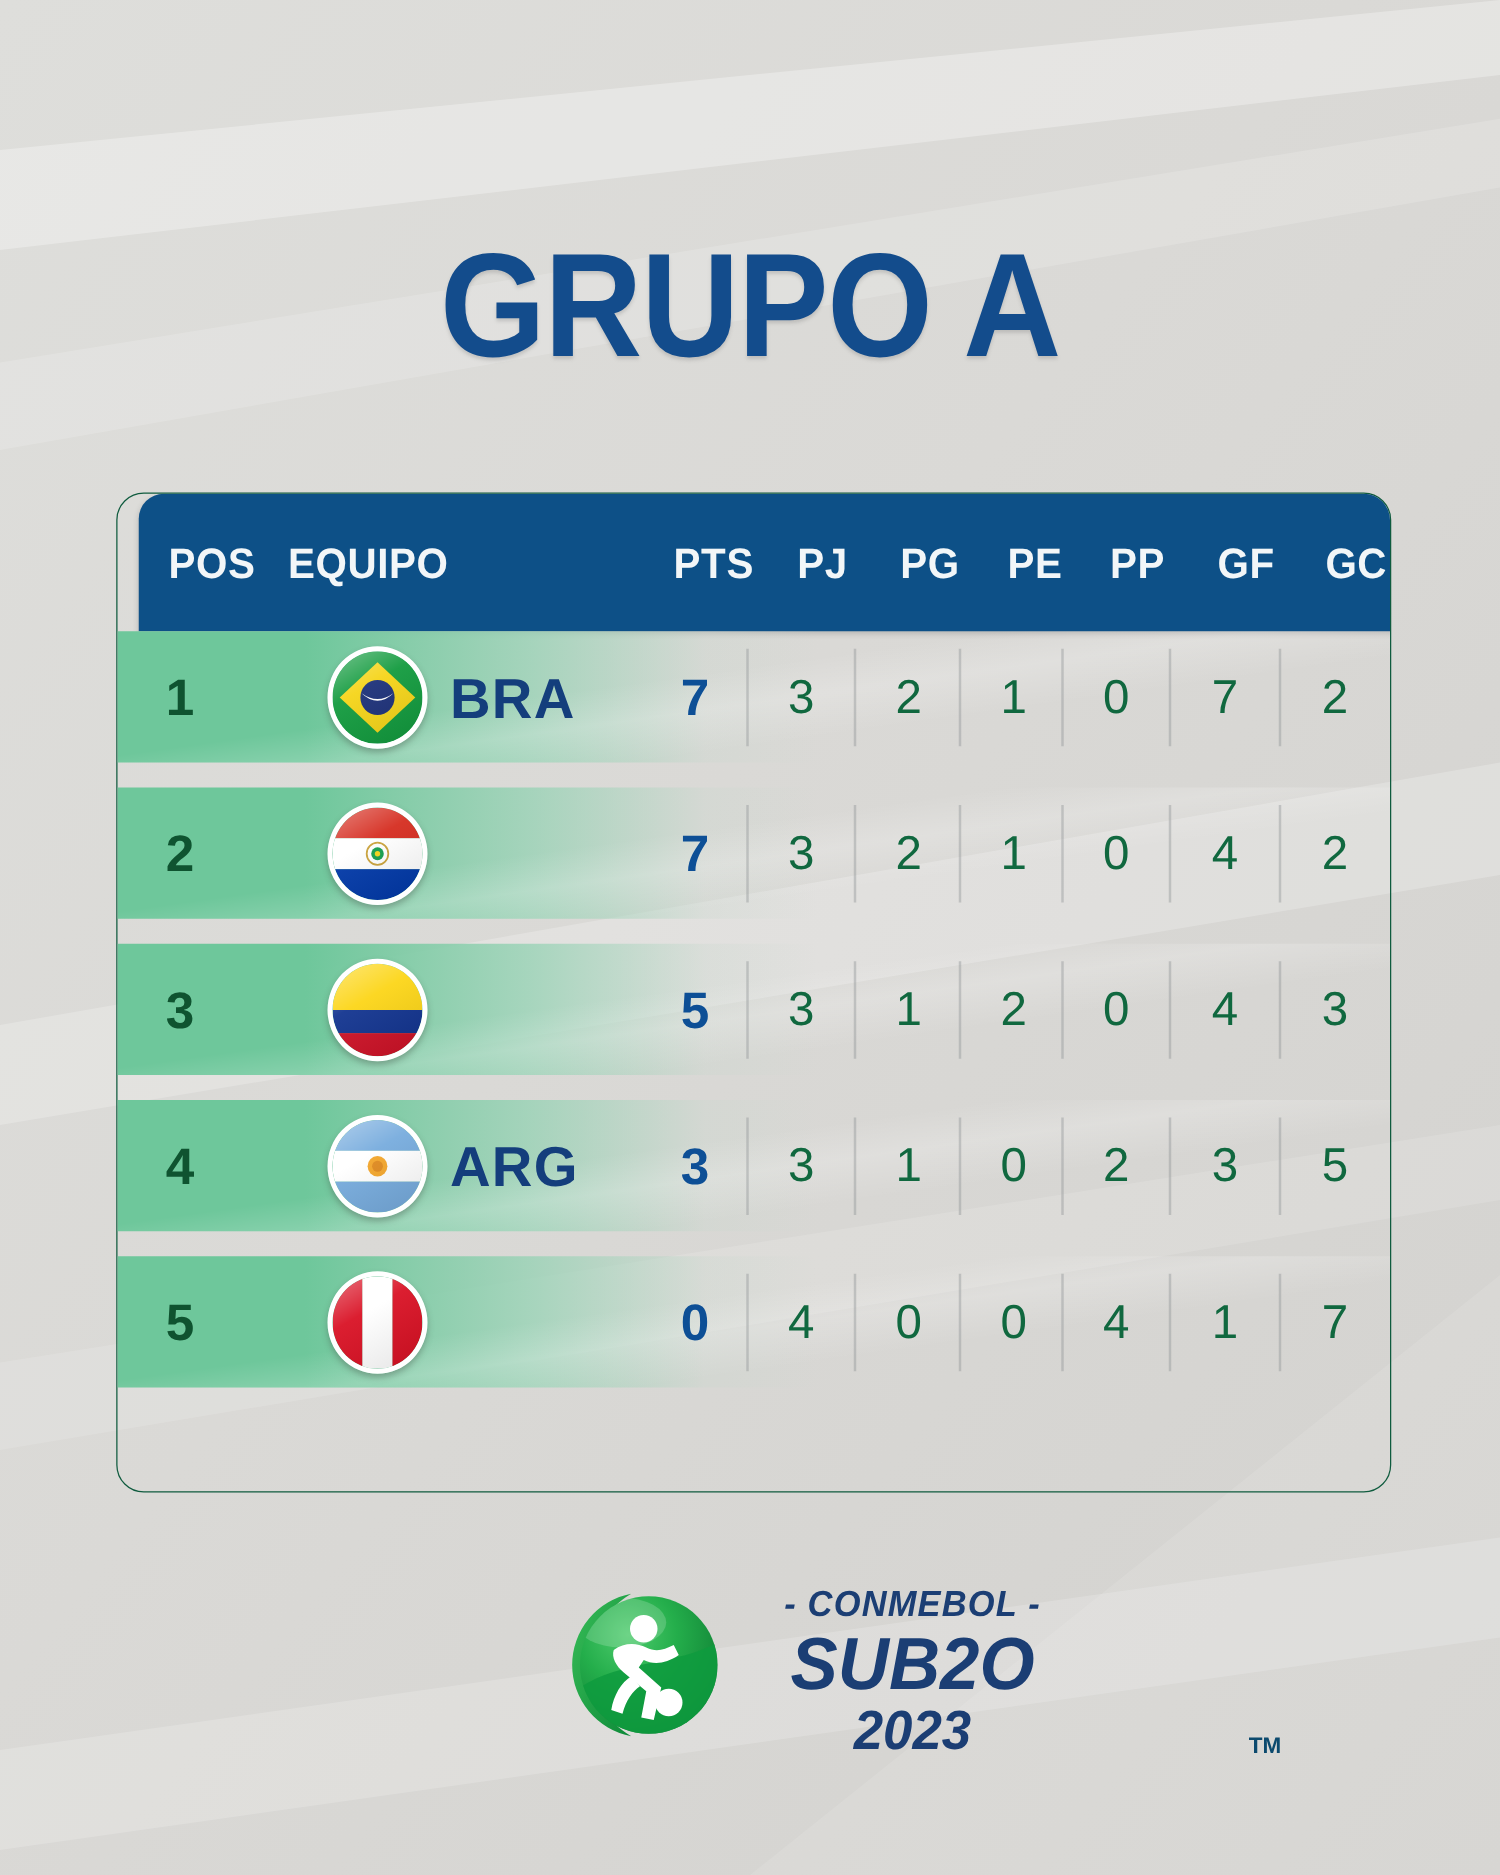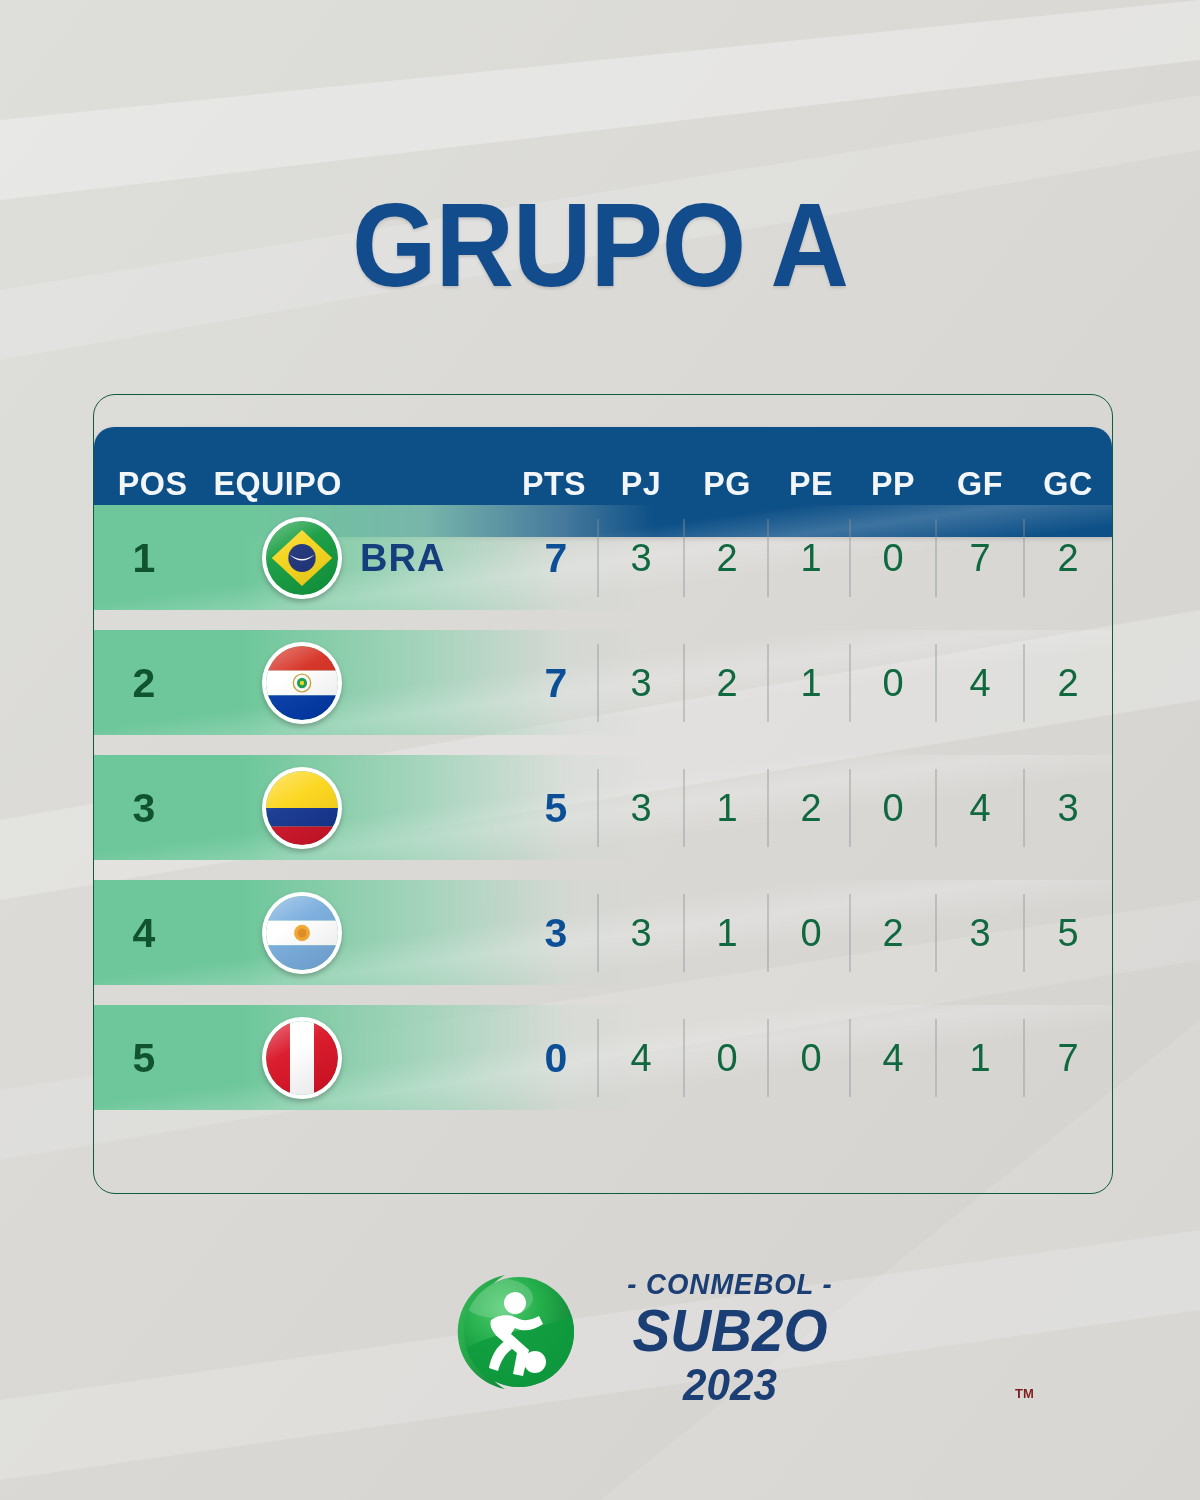--- a/index.html
+++ b/index.html
@@ -29,25 +29,24 @@
   
   .card{
     position:absolute;left:93px;top:394px;width:1020px;height:800px;
     border:1.5px solid #0f5b3e;
     border-radius:22px;
     box-sizing:border-box;
     overflow:hidden;
     background:transparent;
   }
   .thead{
-    position:absolute;left:0;top:0;width:100%;height:110px;
+    position:absolute;left:17px;top:0;width:100%;height:110px;
     background:#0d5087;
     border-radius:20px 20px 0 0;
     box-shadow:0 2px 4px rgba(90,90,90,.25);
-    margin-top:32px;
   }
   .thead .cell{
     position:absolute;top:0;height:110px;line-height:112px;
     color:#f2f6f8;font-size:34px;font-weight:bold;letter-spacing:.5px;
     transform:scaleX(0.95);
     white-space:nowrap;
   }
   .th-pos{left:22px;}
   .th-equipo{left:116px;}
   .th-stat{width:110px;text-align:center;}
@@ -83,21 +82,21 @@
     overflow:hidden;
     box-shadow:0 3px 5px rgba(60,70,60,.35);
   }
   .flag .inner{position:absolute;inset:0;border-radius:50%;overflow:hidden;}
   .flag .gloss{
     position:absolute;inset:0;border-radius:50%;
     background:linear-gradient(150deg, rgba(255,255,255,.42) 0%, rgba(255,255,255,.06) 38%, rgba(0,0,0,.10) 100%);
   }
   .team{
     position:absolute;left:266px;top:0;height:105px;line-height:107px;
-    font-size:38px;font-weight:bold;color:#143e7c;letter-spacing:1px;
+    font-size:45px;font-weight:bold;color:#143e7c;letter-spacing:1px;
   }
   .pts{
     position:absolute;left:412px;top:0;width:100px;height:105px;
     line-height:107px;text-align:center;
     font-size:41px;font-weight:bold;color:#0d4f96;
   }
   .stat{
     position:absolute;top:0;width:110px;height:105px;
     line-height:107px;text-align:center;
     font-size:38px;color:#10683f;font-weight:normal;
@@ -123,21 +122,21 @@
   }
   .lt-sub20{
     font-size:59px;font-weight:bold;line-height:.98;margin-top:2px;
     letter-spacing:0px;transform:scaleX(.96);
   }
   .lt-2023{
     font-size:44px;font-weight:bold;line-height:1;margin-top:2px;
     transform:scaleX(.96);
   }
   .tm{
-    position:absolute;left:568px;top:128px;font-size:13px;color:#7f1d1d;font-weight:bold;
+    position:absolute;left:552px;top:128px;font-size:18px;color:#0c4a6e;font-weight:bold;
   }
 </style>
 </head>
 <body>
 
 <svg id="bg" width="1200" height="1500" viewBox="0 0 1200 1500">
   <defs>
     <linearGradient id="bgg" x1="0" y1="0" x2="1" y2="1">
       <stop offset="0%" stop-color="#dededb"></stop>
       <stop offset="45%" stop-color="#dad9d6"></stop>
@@ -262,20 +261,21 @@
           <div class="sep" style="left:841px"></div>
           <div class="sep" style="left:929px"></div>
           <div class="sep" style="left:1018px"></div>
           <div class="pos">4</div>
           <div class="flag">
             <div class="inner"><svg width="72" height="74" viewBox="0 0 100 100" preserveAspectRatio="none">
                 <use href="#flag-argentina"></use>
               </svg></div>
             <div class="gloss"></div>
           </div>
+          <div class="team">ARG</div>
           <div class="pts">3</div>
           <div class="stat" style="left:492px">3</div>
           <div class="stat" style="left:578px">1</div>
           <div class="stat" style="left:662px">0</div>
           <div class="stat" style="left:744px">2</div>
           <div class="stat" style="left:831px">3</div>
           <div class="stat" style="left:919px">5</div>
           <div class="stat" style="left:1008px">-2</div>
         </div>
         <div class="row">

